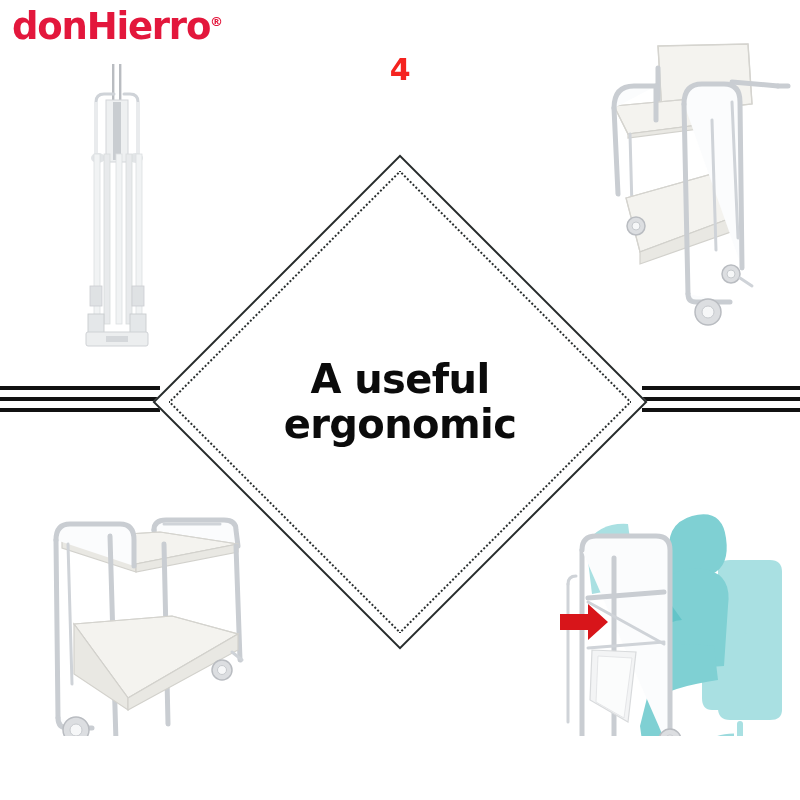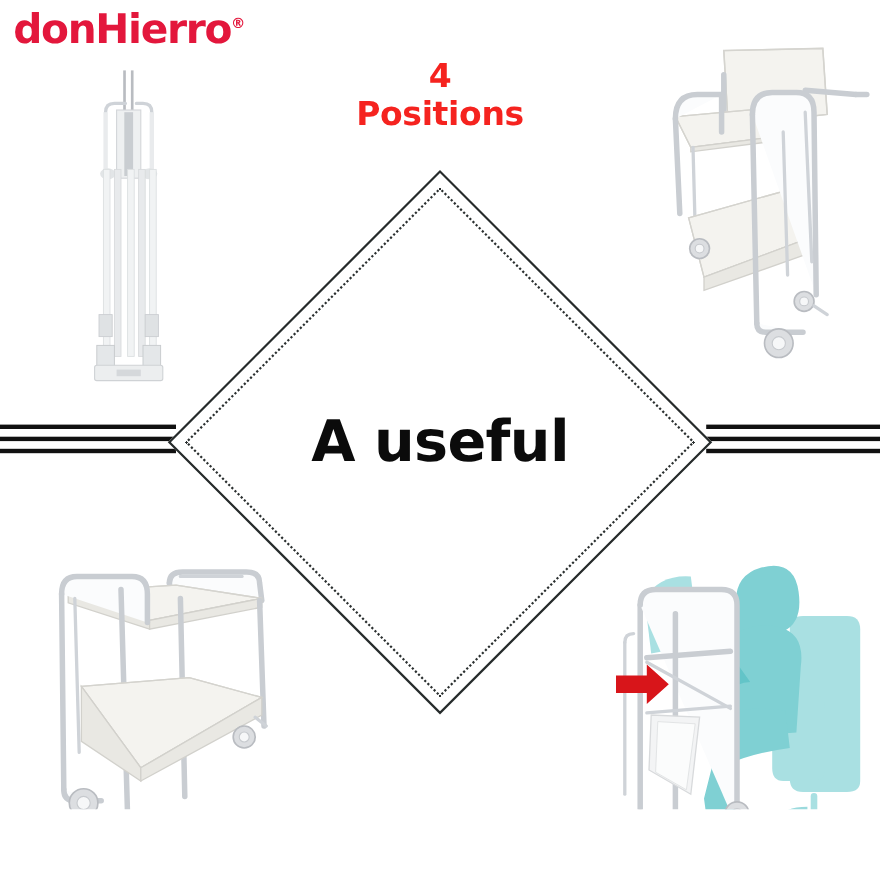--- a/index.html
+++ b/index.html
@@ -96,21 +96,21 @@
     border: 2px dotted #2b3030;
   }
   .diamond-text {
     position: absolute;
     left: 50%;
     top: 50%;
     transform: translate(-50%, -50%);
     width: 360px;
     text-align: center;
     font-weight: bold;
-    font-size: 52px;
+    font-size: 40px;
     line-height: 1.12;
     color: #0b0b0b;
     letter-spacing: -0.6px;
   }
 
   
   .cell { position: absolute; }
   .cell-folded   { left: 62px;  top: 58px;  width: 110px; height: 300px; }
   .cell-semi     { left: 592px; top: 38px;  width: 208px; height: 302px; }
   .cell-open     { left: 32px;  top: 492px; width: 240px; height: 300px; }
@@ -132,40 +132,40 @@
 <body>
 
 <div id="canvas">
 
   <div class="brand">
     <span>donHierro</span><span class="reg">®</span>
   </div>
 
   <div class="headline">
     <div>4</div>
-    <div>Positions</div>
   </div>
 
   <div class="rules left">
     <span></span>
     <span></span>
     <span></span>
   </div>
 
   <div class="rules right">
     <span></span>
     <span></span>
     <span></span>
   </div>
 
   <div class="diamond-wrap">
     <div class="diamond-outer"></div>
     <div class="diamond-inner"></div>
     <div class="diamond-text">
       <div>A useful</div>
+      <div>ergonomic</div>
     </div>
   </div>
 
   <div class="cell cell-folded">
     <svg viewBox="0 0 110 300" preserveAspectRatio="none">
 
       <rect x="50" y="6" width="2.4" height="44" fill="#b9bcc1"></rect>
       <rect x="57" y="6" width="2.4" height="44" fill="#b9bcc1"></rect>
 
       <rect x="44" y="42" width="22" height="62" fill="#eef0f1" stroke="#d3d6d9" stroke-width="1"></rect>

